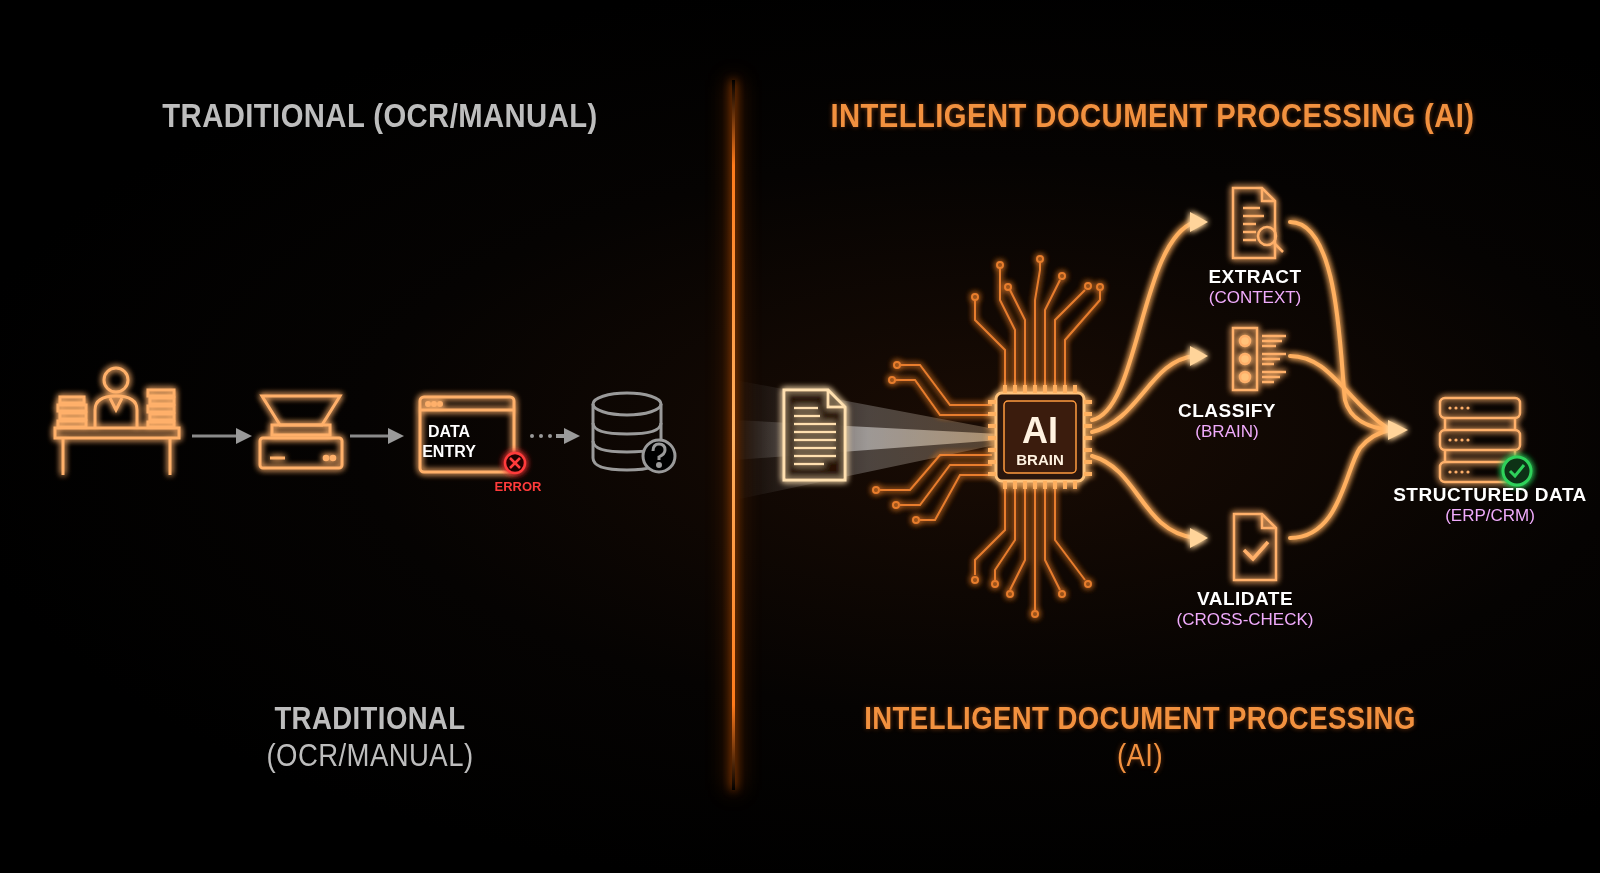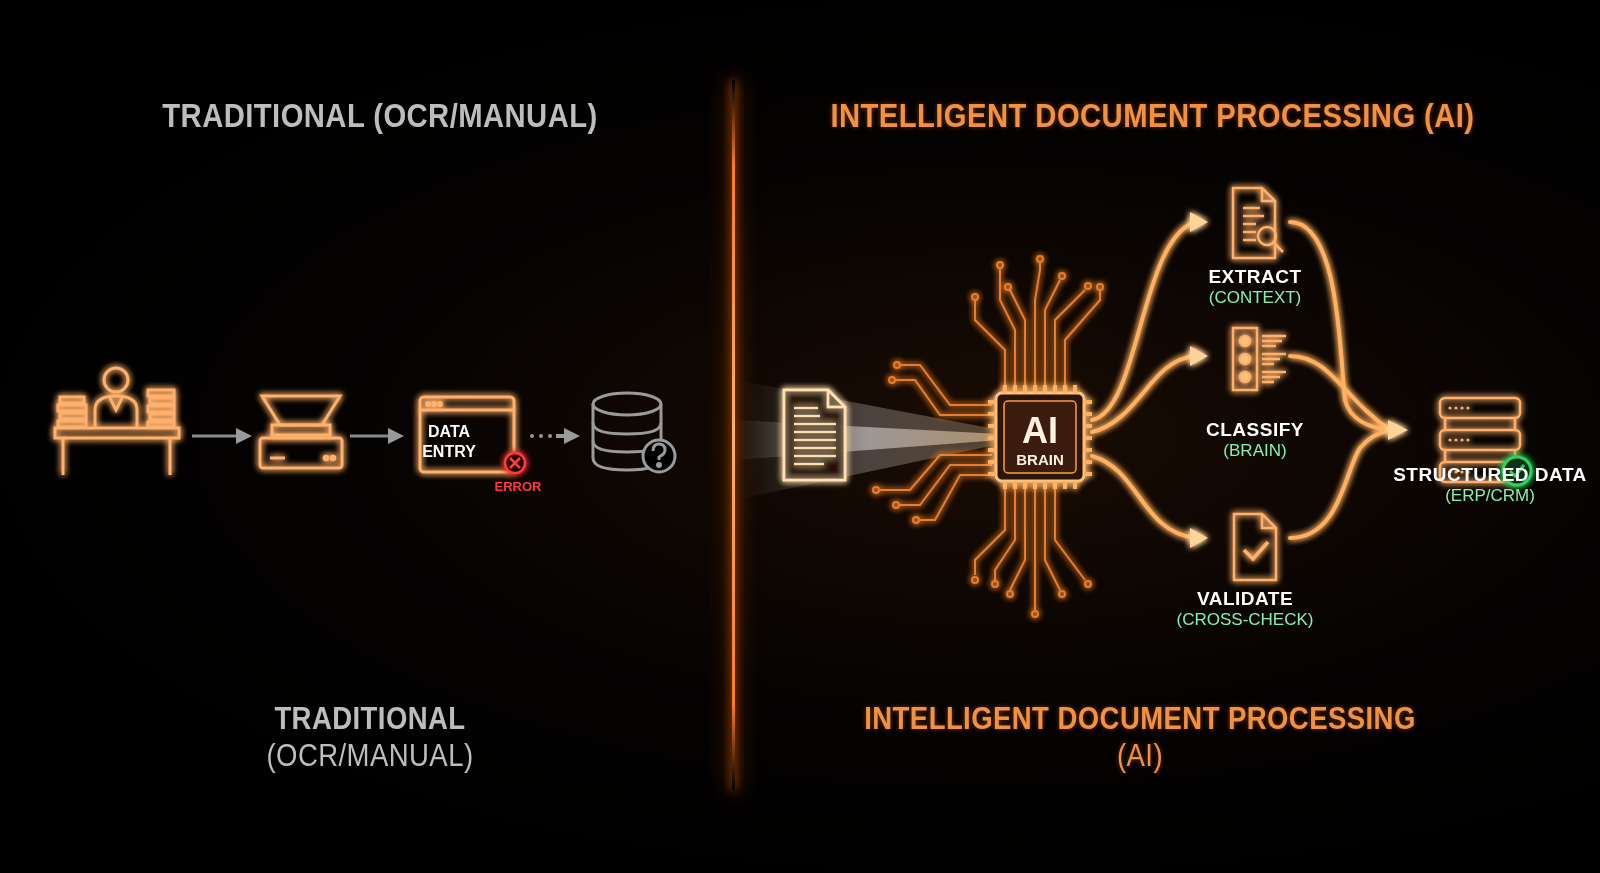--- a/index.html
+++ b/index.html
@@ -5,21 +5,21 @@
   html,body{margin:0;padding:0;background:#000;}
   body{width:1600px;height:873px;position:relative;overflow:hidden;font-family:"Liberation Sans",sans-serif;}
   .stage{position:absolute;inset:0;background:radial-gradient(ellipse at 62% 50%, #1a0c04 0%, #050302 45%, #000 75%);}
   .title{position:absolute;font-weight:bold;letter-spacing:0.5px;transform:scaleX(0.86);transform-origin:center;white-space:nowrap;text-align:center;}
   .t-left{color:#bdbdbd;font-size:34px;}
   .t-right{color:#f2913f;font-size:34px;text-shadow:0 0 6px rgba(242,120,40,0.45);}
   .sub{font-weight:normal;}
   .divider{position:absolute;left:732px;top:80px;width:3px;height:710px;background:linear-gradient(#000 0%,#ff7a1a 12%,#ffb060 50%,#ff7a1a 88%,#000 100%);box-shadow:0 0 10px #ff6a00,0 0 22px #ff6a00;}
   .lbl{position:absolute;color:#fff;text-align:center;white-space:nowrap;}
   .lbl .b{font-weight:bold;font-size:19px;display:block;letter-spacing:0.5px;}
-  .lbl .s{font-size:17px;display:block;color:#86efac;}
+  .lbl .s{font-size:17px;display:block;color:#f0abfc;}
   svg{position:absolute;left:0;top:0;overflow:visible;}
   .glow{filter:url(#glowF);}
 </style>
 </head>
 <body>
 
 <div class="stage"></div>
 
 <div class="title t-left" style="left:100px;top:96px;width:560px;">TRADITIONAL (OCR/MANUAL)</div>
 <div class="title t-right" style="left:780px;top:96px;width:720px;">INTELLIGENT DOCUMENT PROCESSING (AI)</div>
@@ -284,29 +284,29 @@
   <g class="glow">
     <circle cx="1517" cy="471" r="14" fill="#0c3016" stroke="#2fd15a" stroke-width="3"></circle>
     <path d="M1510 471 L1515 476 L1524 465" stroke="#2fd15a" stroke-width="3" fill="none"></path>
   </g>
 </svg>
 
 <div class="lbl" style="left:1185px;top:266px;width:140px;">
   <span class="b">EXTRACT</span>
   <span class="s">(CONTEXT)</span>
 </div>
-<div class="lbl" style="left:1185px;top:400px;width:140px;margin-top:19px;">
+<div class="lbl" style="left:1157px;top:400px;width:140px;">
   <span class="b">CLASSIFY</span>
   <span class="s">(BRAIN)</span>
 </div>
 <div class="lbl" style="left:1170px;top:588px;width:150px;text-align:center;">
   <span class="b">VALIDATE</span>
   <span class="s">(CROSS-CHECK)</span>
 </div>
-<div class="lbl" style="left:1390px;top:464px;width:200px;">
+<div class="lbl" style="left:1390px;top:484px;width:200px;">
   <span class="b">STRUCTURED DATA</span>
   <span class="s">(ERP/CRM)</span>
 </div>
 
 <div class="title t-left" style="left:190px;top:700px;width:360px;font-size:32px;">
   <div>TRADITIONAL</div>
   <div class="sub">(OCR/MANUAL)</div>
 </div>
 <div class="title t-right" style="left:800px;top:700px;width:680px;font-size:32px;">
   <div>INTELLIGENT DOCUMENT PROCESSING</div>

